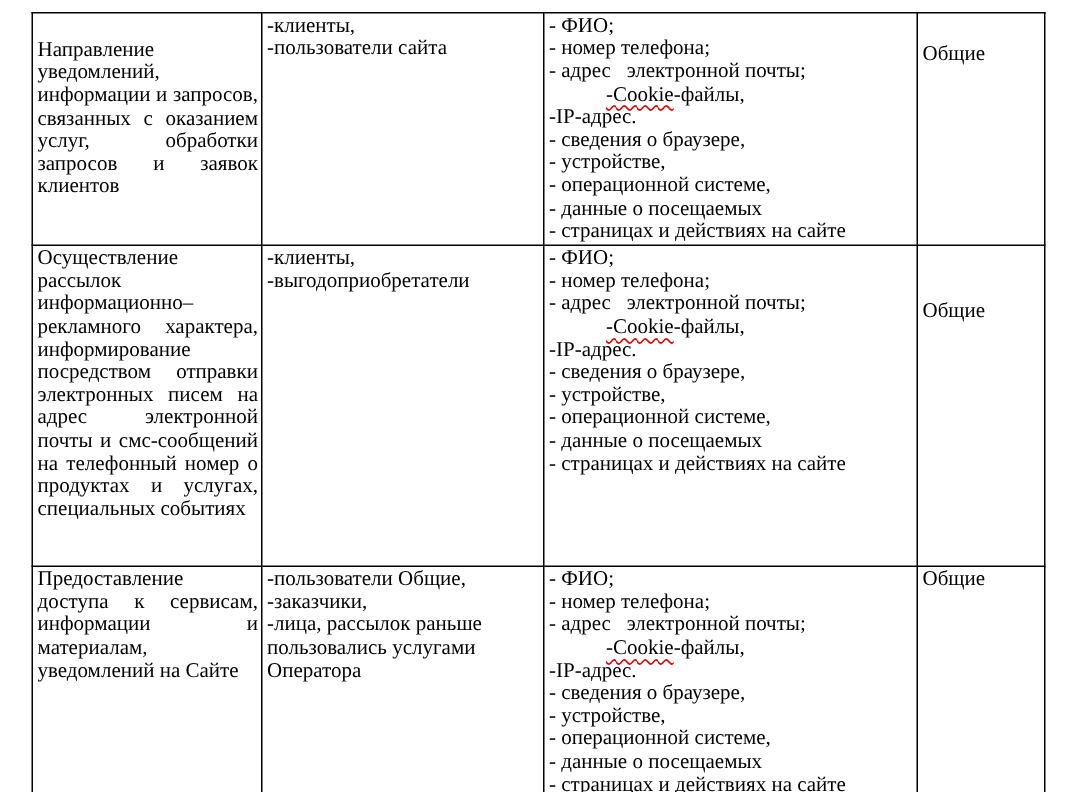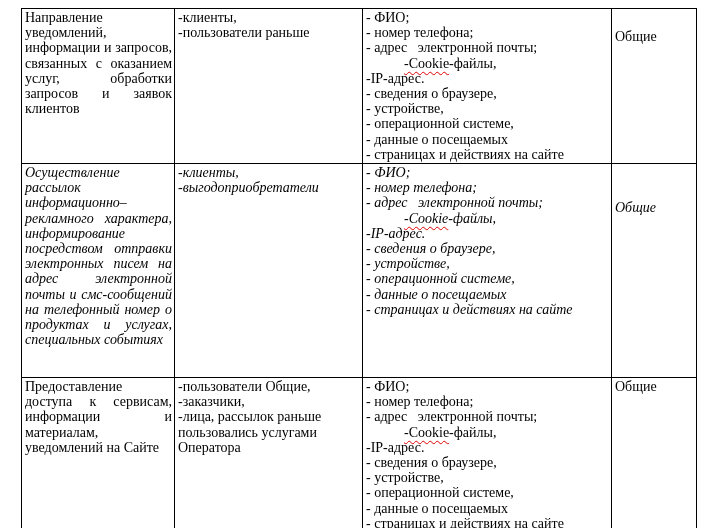--- a/index.html
+++ b/index.html
@@ -25,28 +25,28 @@
     font-size: 14px;
     line-height: 15.2px;
     overflow: hidden;
   }
   col.c1 { width: 153px; }
   col.c2 { width: 188px; }
   col.c3 { width: 249px; }
   col.c4 { width: 85px; }
 
   tr.row-1 td { height: 149px; }
-  tr.row-2 td { height: 211px; font-style: italic; }
+  tr.row-2 td { height: 211px; }
   tr.row-3 td { height: 151px; }
 
   .purpose-text {
     text-align: justify;
     text-justify: inter-word;
   }
-  .pt-16 { }
+  .pt-16 { padding-top: 16px; }
   .pt-19 { padding-top: 19px; }
   .pt-35 { padding-top: 35px; }
 
   .subject-item { text-align: left; }
 
   .pd-line { white-space: pre; }
 
   .misspelled {
     text-decoration-line: underline;
     text-decoration-style: wavy;
@@ -67,21 +67,21 @@
       <col class="c4">
   </colgroup>
 
   <tbody>
       <tr class="row-1">
     <td>
       <div class="purpose-text pt-16">Направление уведомлений, информации и запросов, связанных с оказанием услуг, обработки запросов и заявок клиентов</div>
     </td>
     <td>
       <div class="subject-item">-клиенты,</div>
-      <div class="subject-item">-пользователи раньше</div>
+      <div class="subject-item">-пользователи сайта</div>
     </td>
     <td>
       <div class="pd-line">- ФИО;</div>
       <div class="pd-line">- номер телефона;</div>
       <div class="pd-line">- адрес   электронной почты;</div>
       <div class="pd-line"><span class="misspelled">-Cookie</span><span>-файлы,</span></div>
       <div class="pd-line">-IP-адрес.</div>
       <div class="pd-line">- сведения о браузере,</div>
       <div class="pd-line">- устройстве,</div>
       <div class="pd-line">- операционной системе,</div>

